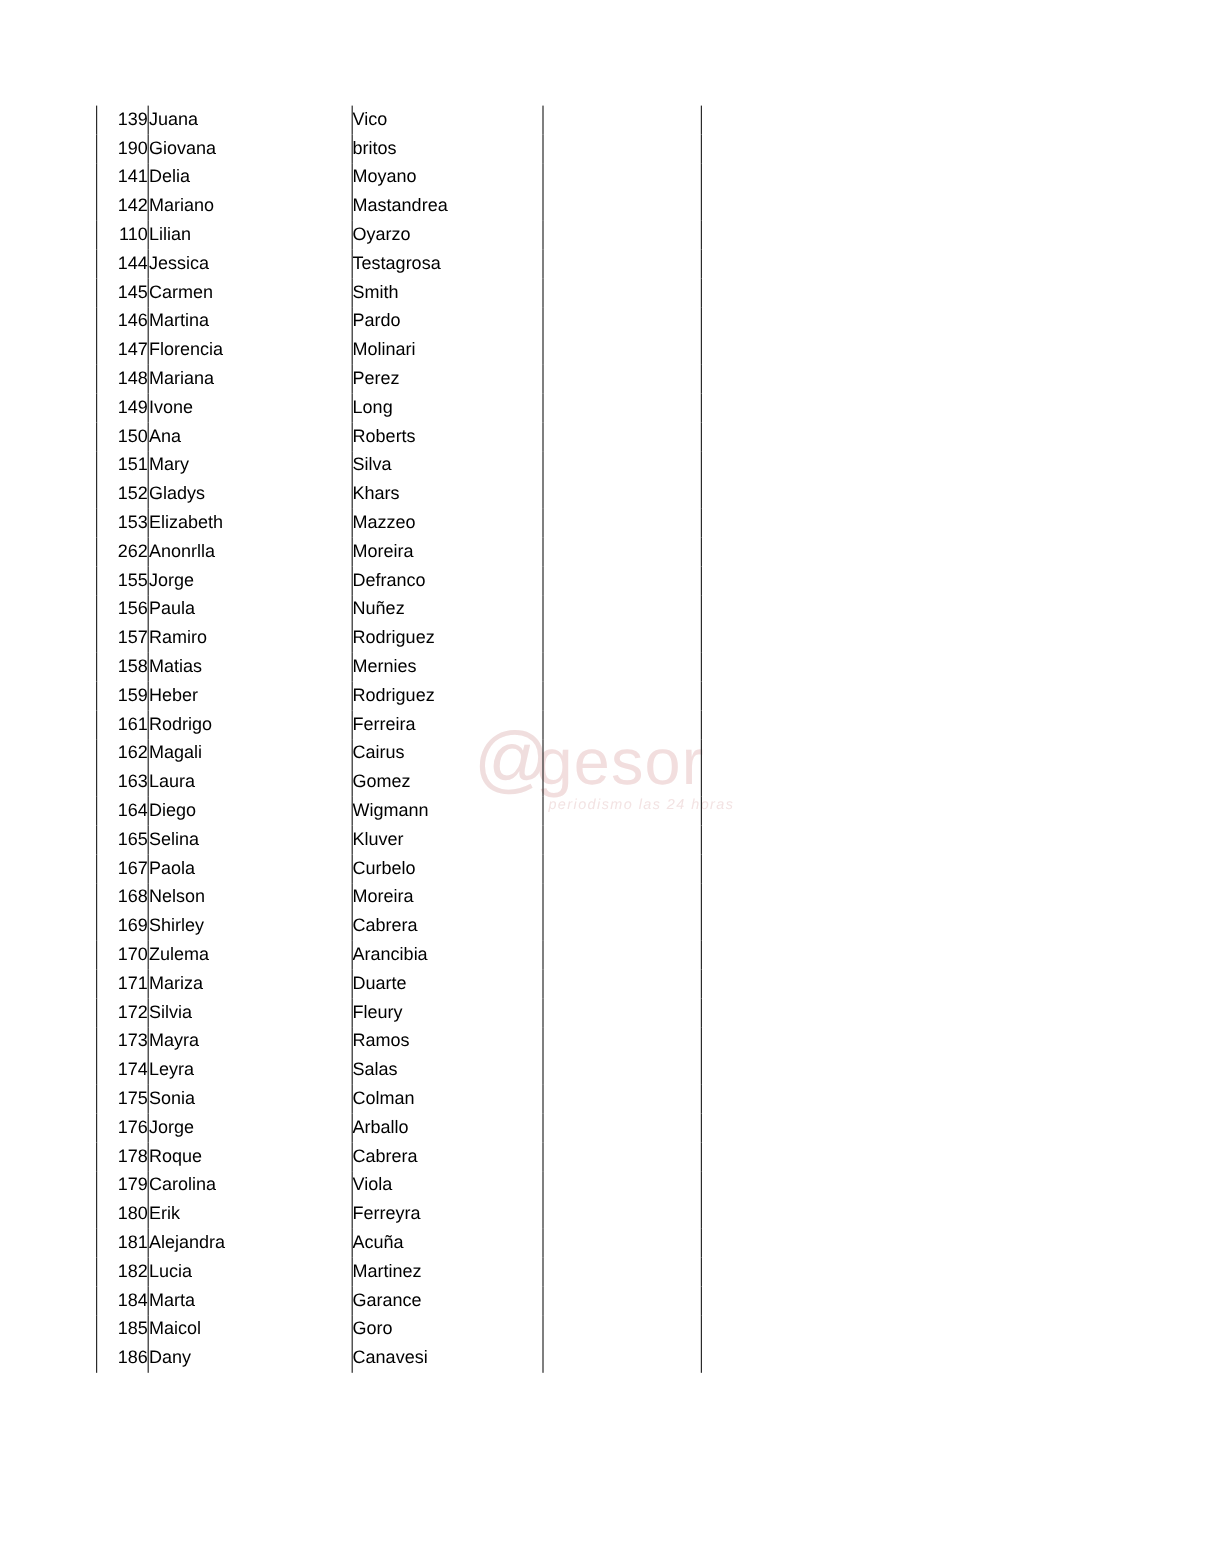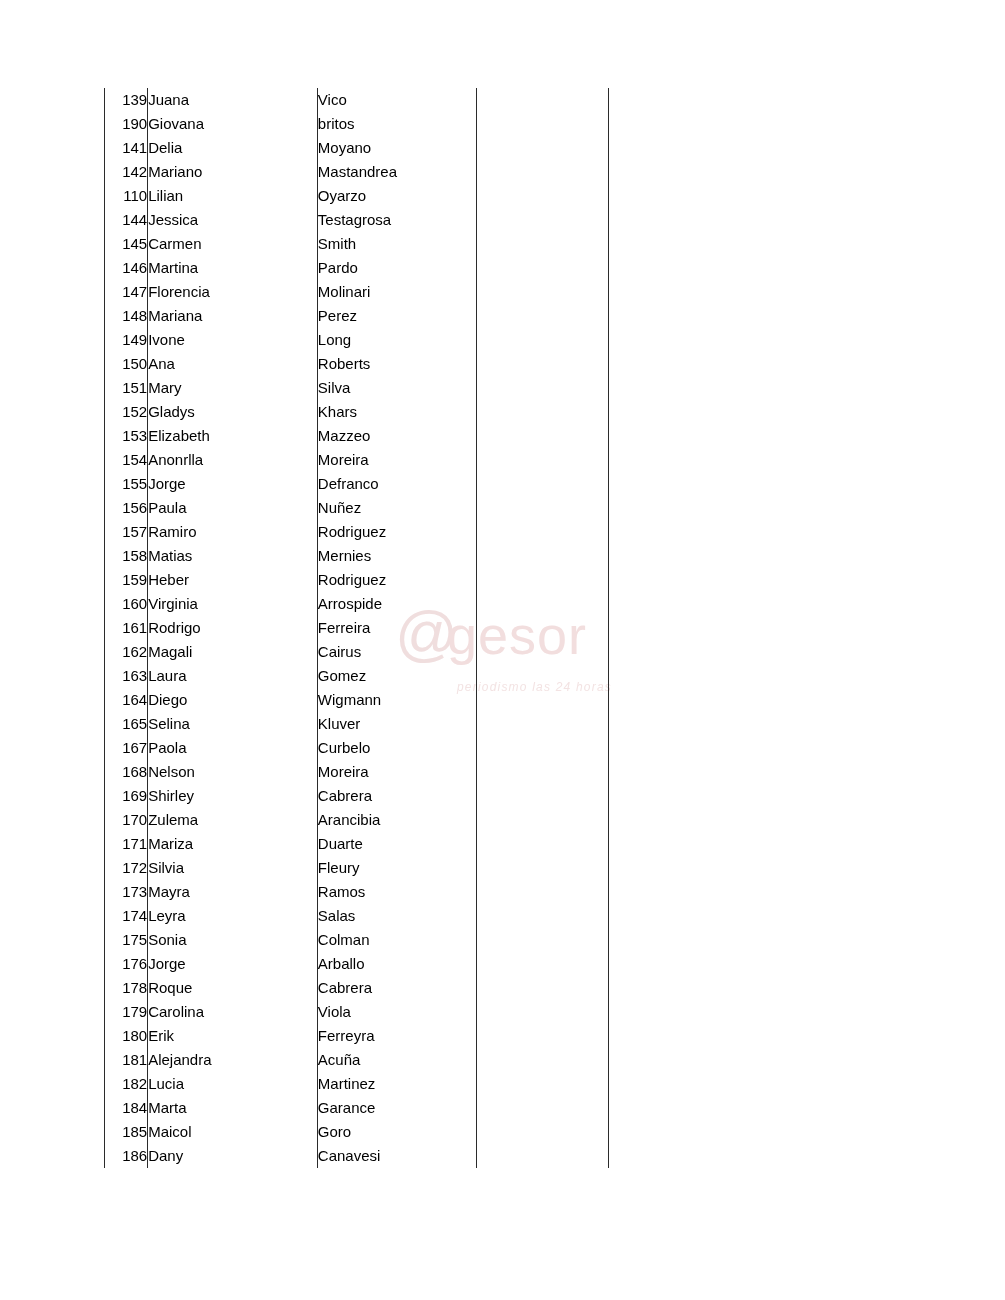--- a/index.html
+++ b/index.html
@@ -49,21 +49,21 @@
     top: 8px;
     font-size: 54px;
     line-height: 54px;
     color: #f2dede;
     font-family: Liberation Sans, sans-serif;
     letter-spacing: 1px;
   }
   #watermark .wm-sub {
     position: absolute;
     left: 62px;
-    top: 81px;
+    top: 64px;
     font-size: 12px;
     line-height: 12px;
     color: #f3e3e3;
     letter-spacing: 1.2px;
     font-family: "Liberation Sans", sans-serif;
     font-style: italic;
   }
 
   
   #table-wrap {
@@ -71,21 +71,20 @@
     left: 80px;
     top: 88px;
     width: 505px;
   }
   table.roster {
     border-collapse: collapse;
     table-layout: fixed;
     width: 505px;
     font-size: 15px;
     color: #000000;
-    margin-left: 24px;
   }
   table.roster td {
     height: 24px;
     line-height: 24px;
     padding: 0;
     vertical-align: middle;
     white-space: nowrap;
     overflow: hidden;
   }
   td.c-num {
@@ -226,21 +225,21 @@
             <td class="c-extra2"></td>
           </tr>
           <tr>
             <td class="c-num">153</td>
             <td class="c-first">Elizabeth</td>
             <td class="c-last">Mazzeo</td>
             <td class="c-extra1"></td>
             <td class="c-extra2"></td>
           </tr>
           <tr>
-            <td class="c-num">154</td>
+            <td class="c-num">262</td>
             <td class="c-first">Anonrlla</td>
             <td class="c-last">Moreira</td>
             <td class="c-extra1"></td>
             <td class="c-extra2"></td>
           </tr>
           <tr>
             <td class="c-num">155</td>
             <td class="c-first">Jorge</td>
             <td class="c-last">Defranco</td>
             <td class="c-extra1"></td>
@@ -268,27 +267,20 @@
             <td class="c-extra2"></td>
           </tr>
           <tr>
             <td class="c-num">159</td>
             <td class="c-first">Heber</td>
             <td class="c-last">Rodriguez</td>
             <td class="c-extra1"></td>
             <td class="c-extra2"></td>
           </tr>
           <tr>
-            <td class="c-num">160</td>
-            <td class="c-first">Virginia</td>
-            <td class="c-last">Arrospide</td>
-            <td class="c-extra1"></td>
-            <td class="c-extra2"></td>
-          </tr>
-          <tr>
             <td class="c-num">161</td>
             <td class="c-first">Rodrigo</td>
             <td class="c-last">Ferreira</td>
             <td class="c-extra1"></td>
             <td class="c-extra2"></td>
           </tr>
           <tr>
             <td class="c-num">162</td>
             <td class="c-first">Magali</td>
             <td class="c-last">Cairus</td>

